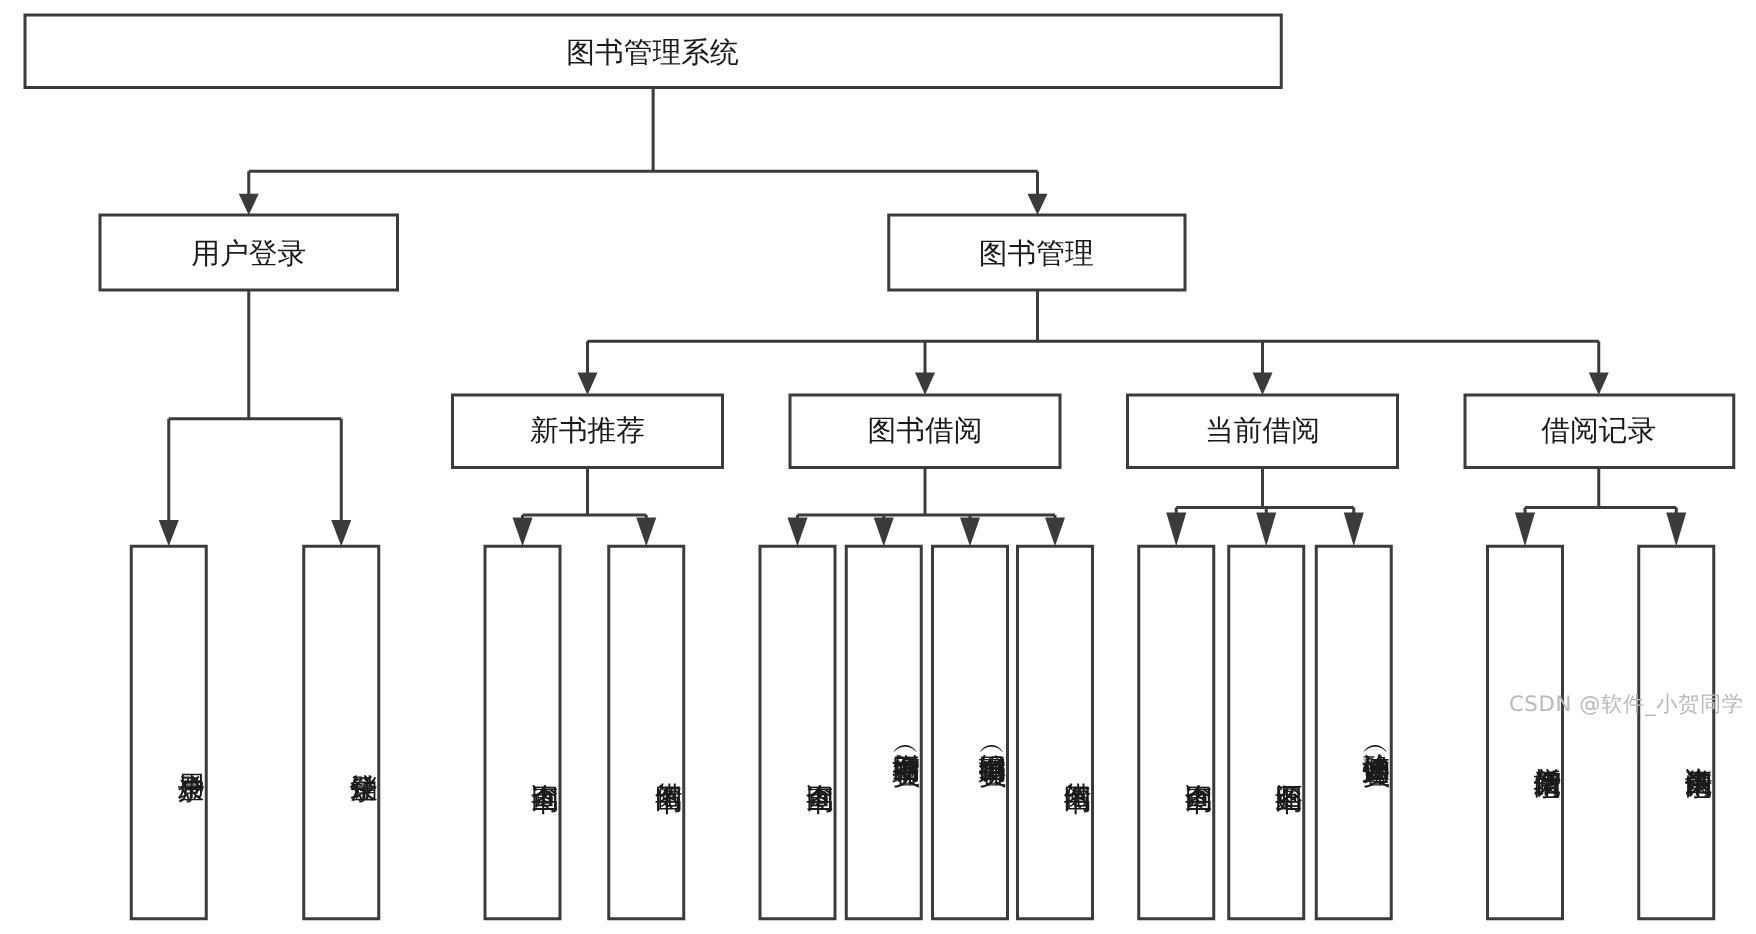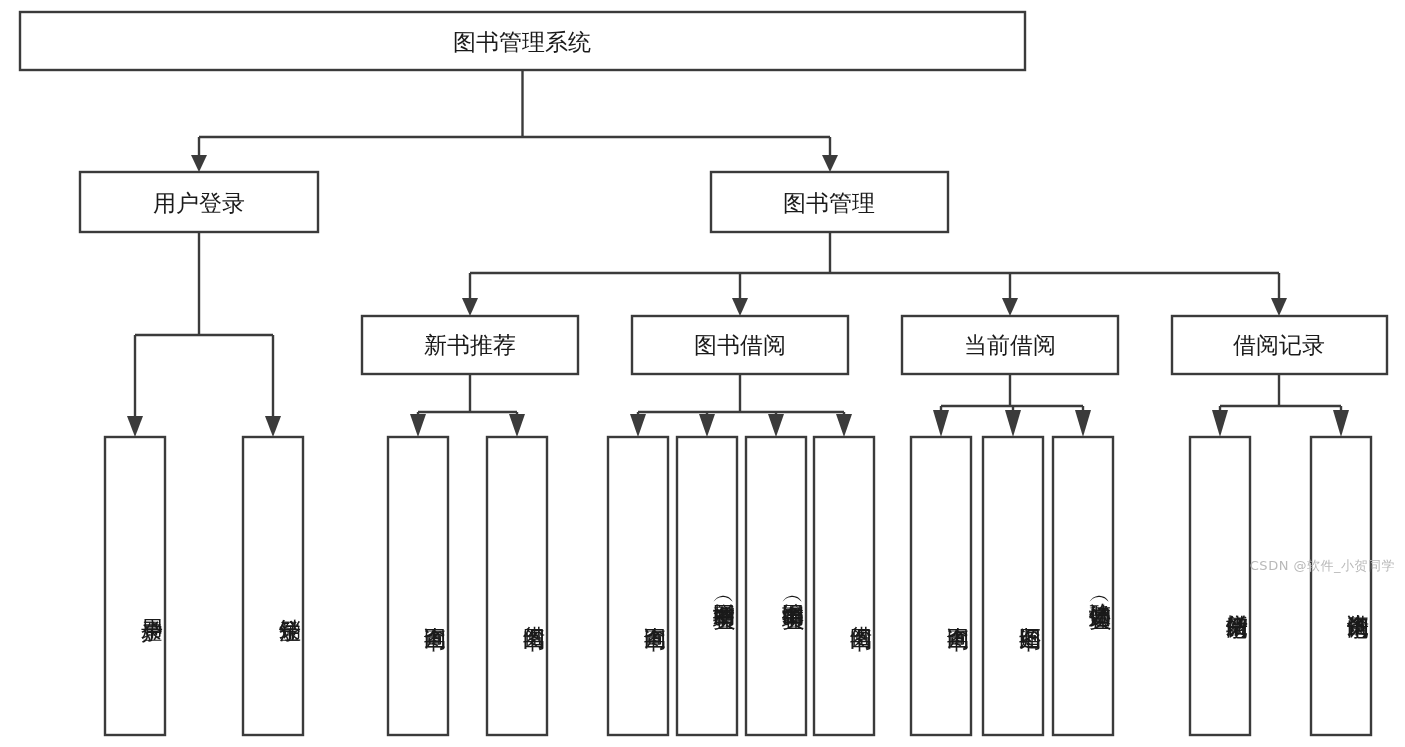--- a/index.html
+++ b/index.html
@@ -64,21 +64,21 @@
     display: flex;
     align-items: flex-start;
     justify-content: center;
     pointer-events: none;
   }
   .watermark {
     position: absolute;
     right: 10px;
     bottom: 6px;
     font-family: "DejaVu Sans", "Liberation Sans", sans-serif;
-    font-size: 13px;
+    font-size: 17px;
     color: #b9b9b9;
     white-space: nowrap;
     letter-spacing: 0.5px;
   }
 </style>
 </head>
 <body>
 
 <div id="diagram-root">
 

